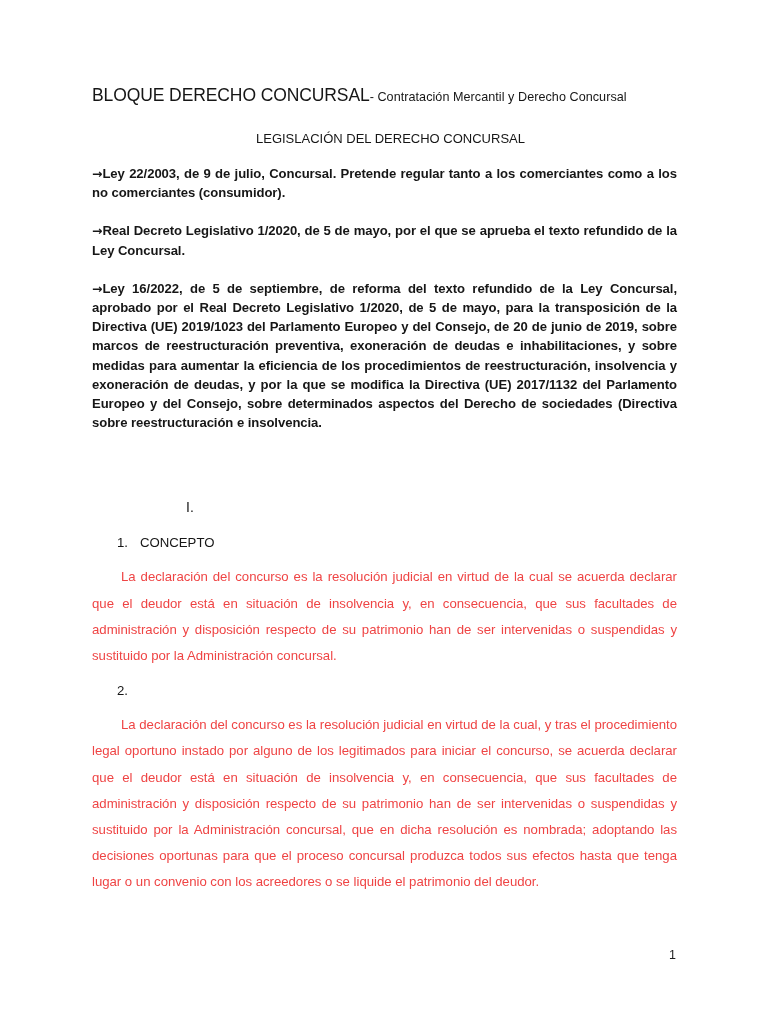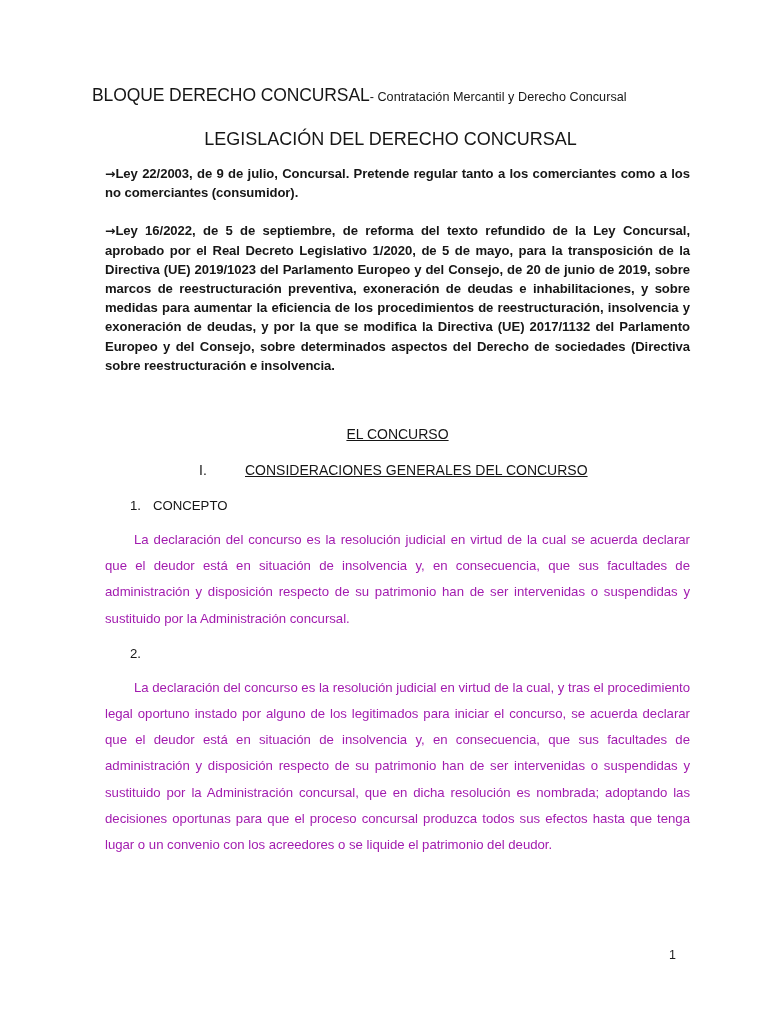--- a/index.html
+++ b/index.html
@@ -45,39 +45,38 @@
     font-size: 17.5px;
     font-weight: 400;
   }
   .doc-title .sub {
     font-size: 12.6px;
     font-weight: 400;
     letter-spacing: 0.05px;
   }
 
   .doc-subtitle {
-    font-size: 18px;
+    font-size: 13px;
     font-weight: 400;
     text-align: center;
     margin: 0;
     padding-left: 6px;
     line-height: 18px;
     position: absolute;
     left: 0;
     top: 46px;
     width: 585px;
   }
 
   
   .law-list {
     position: absolute;
     left: 0;
     top: 80px;
     width: 585px;
-    margin-left: 13px;
   }
   .law-para {
     font-size: 13.1px;
     font-weight: bold;
     line-height: 19.2px;
     text-align: justify;
     margin: 0 0 19px 0;
     letter-spacing: -0.06px;
   }
   .law-para .arrow {
@@ -130,21 +129,21 @@
 
   
   .body-para {
     font-size: 13.2px;
     font-weight: 400;
     line-height: 26.2px;
     text-align: justify;
     text-indent: 29px;
     margin: 0;
     letter-spacing: -0.02px;
-    color: #a21caf;
+    color: #ef4444;
   }
 
   .sp-12 { height: 12px; }
   .sp-16 { height: 16px; }
   .sp-30 { height: 30px; }
 
   
   .page-number {
     position: absolute;
     left: 0;
@@ -172,32 +171,31 @@
   <div class="content">
 
     <h1 class="doc-title"><span class="main">BLOQUE DERECHO CONCURSAL</span><span class="sub">- Contratación Mercantil y Derecho Concursal</span></h1>
 
     <div class="doc-subtitle">LEGISLACIÓN DEL DERECHO CONCURSAL</div>
 
     <div class="law-list">
 
       <p class="law-para"><span class="arrow">→</span><span>Ley 22/2003, de 9 de julio, Concursal. Pretende regular tanto a los comerciantes como a los no comerciantes (consumidor).</span></p>
 
+      <p class="law-para"><span class="arrow">→</span><span>Real Decreto Legislativo 1/2020, de 5 de mayo, por el que se aprueba el texto refundido de la Ley Concursal.</span></p>
 
       <p class="law-para"><span class="arrow">→</span><span>Ley 16/2022, de 5 de septiembre, de reforma del texto refundido de la Ley Concursal, aprobado por el Real Decreto Legislativo 1/2020, de 5 de mayo, para la transposición de la Directiva (UE) 2019/1023 del Parlamento Europeo y del Consejo, de 20 de junio de 2019, sobre marcos de reestructuración preventiva, exoneración de deudas e inhabilitaciones, y sobre medidas para aumentar la eficiencia de los procedimientos de reestructuración, insolvencia y exoneración de deudas, y por la que se modifica la Directiva (UE) 2017/1132 del Parlamento Europeo y del Consejo, sobre determinados aspectos del Derecho de sociedades (Directiva sobre reestructuración e insolvencia.</span></p>
 
       <div class="sp-30"></div>
 
-      <div class="h-center"><span class="u">EL CONCURSO</span></div>
 
       <div class="sp-16"></div>
 
       <div class="h-roman">
           <span class="num">I.</span>
-          <span class="txt">CONSIDERACIONES GENERALES DEL CONCURSO</span>
         </div>
 
       <div class="sp-16"></div>
 
       <div class="h-num">
           <span class="num">1.</span>
           <span class="txt">CONCEPTO</span>
         </div>
 
       <div class="sp-12"></div>

